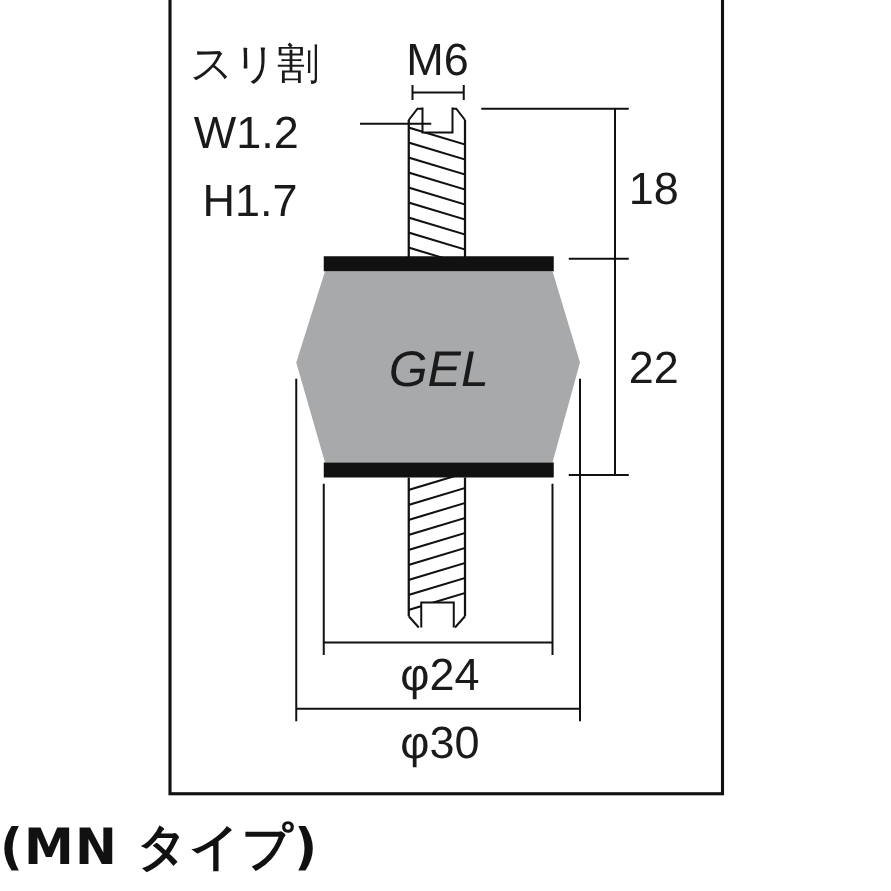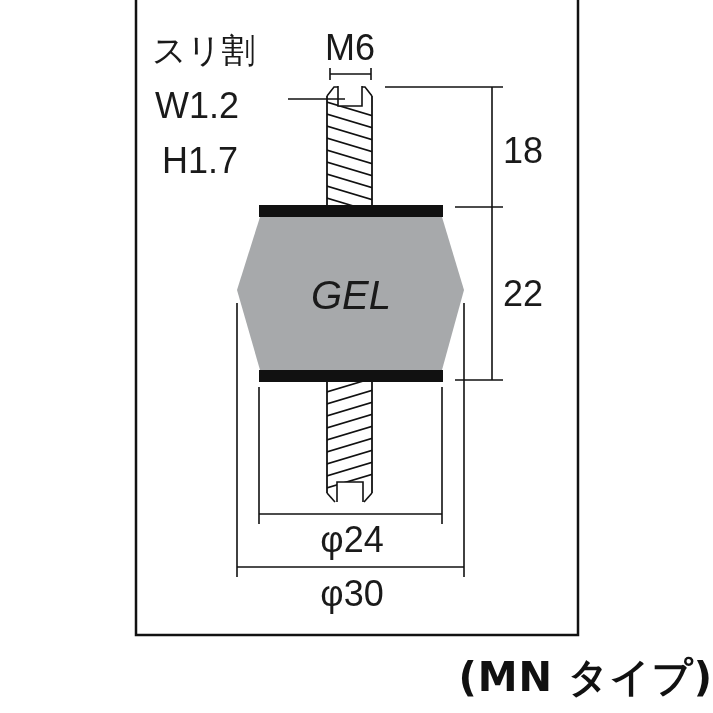--- a/index.html
+++ b/index.html
@@ -1,19 +1,19 @@
 <!DOCTYPE html>
 <html><head>
   <meta charset="utf-8">
   <style>
     html, body { margin:0; padding:0; background:#ffffff; }
     body { width:713px; height:713px; position:relative; overflow:hidden; font-family:"Liberation Sans", "DejaVu Sans", sans-serif; }
     #drawing { position:absolute; left:0; top:0; }
     .t { font-family:"Liberation Sans", "DejaVu Sans", sans-serif; fill:#1a1a1a; }
-    .caption { position:absolute; left:0; width:713px; top:650px; text-align:right; font-size:40px; font-weight:bold; color:#111; font-family:"DejaVu Sans", sans-serif; letter-spacing:1px; }
+    .caption { position:absolute; left:0; width:713px; top:650px; text-align:left; font-size:40px; font-weight:bold; color:#111; font-family:"DejaVu Sans", sans-serif; letter-spacing:1px; }
   </style>
 </head>
 <body>
 
 <svg id="drawing" width="713" height="713" viewBox="0 0 713 713" xmlns="http://www.w3.org/2000/svg">
   <defs>
     <clipPath id="topShaft">
         <rect x="327" y="88" width="45" height="120"></rect>
       </clipPath>
     <clipPath id="botShaft">

